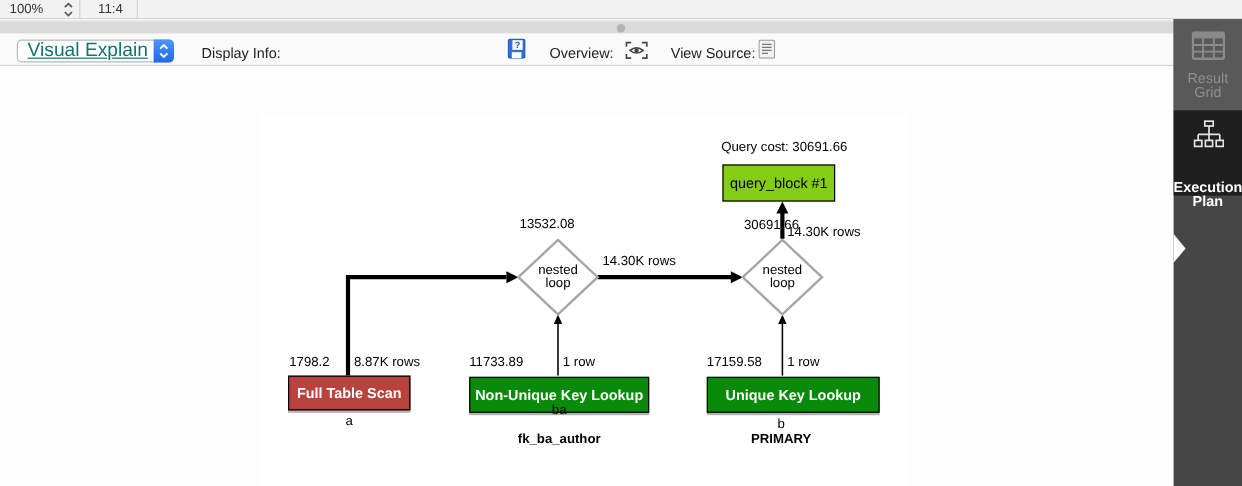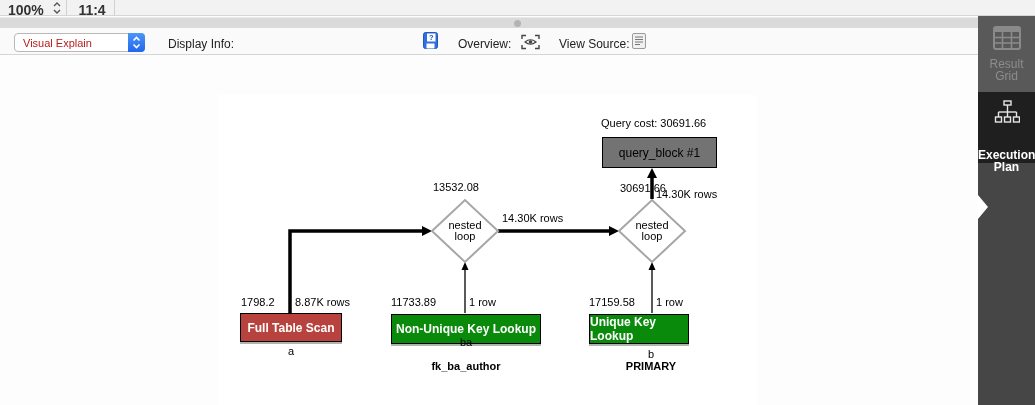--- a/index.html
+++ b/index.html
@@ -1,57 +1,57 @@
 <!DOCTYPE html>
 <html><head>
 <meta charset="utf-8">
 <style>
   * { margin:0; padding:0; box-sizing:border-box; }
   html,body { width:1035px; height:405px; font-family:"Liberation Sans", sans-serif; }
   #app { position:relative; width:1035px; height:405px; background:#fdfdfd; overflow:hidden; }
 
   
   .row1 { position:absolute; left:0; top:0; width:1035px; height:16px; background:#f2f2f2; border-bottom:1px solid #d6d6d6; }
-  .row1 .txt { position:absolute; top:2px; font-size:14px; color:#333;font-weight:bold; }
+  .row1 .txt { position:absolute; top:2px; font-size:11px; color:#333; }
   .zoom-val { left:8px; }
   .pos-val { left:74px; width:36px; text-align:center; }
   .mini-stepper { position:absolute; left:51px; top:1px; width:12px; height:14px; color:#555; }
   .vdiv { position:absolute; top:0; width:1px; height:16px; background:#d2d2d2; }
 
   
   .row2 { position:absolute; left:0; top:17px; width:978px; height:11px; background:#dadada; border-top:1px solid #e9e9e9; }
   .row2 .dot { position:absolute; left:514px; top:2px; width:7px; height:7px; border-radius:50%; background:#b3b3b3; }
 
   
   .row3 { position:absolute; left:0; top:28px; width:978px; height:27px; background:#fafafa; border-bottom:1px solid #d5d5d5; }
   .mac-select { position:absolute; top:5px; height:19px; background:#fff; border:1px solid #b9b9b9; border-radius:4px; display:flex; align-items:center; cursor:default; }
-  .mac-select .sel-label { flex:1; padding-left:8px; font-size:11px; color:#b91c1c; white-space:nowrap; overflow:hidden; }
+  .mac-select .sel-label { flex:1; padding-left:8px; font-size:16px; color:#0f766e; white-space:nowrap; overflow:hidden;text-decoration:underline; }
   .mac-select .sel-stepper { width:17px; height:19px; margin:-1px -1px -1px 0; background:linear-gradient(#4d95f7,#2068ee); border-radius:0 4px 4px 0; display:flex; align-items:center; justify-content:center; }
   .sel1 { left:14px; width:131px; }
   .sel2 { left:247px; width:153px; }
   .tb-label { position:absolute; top:9px; font-size:12px; color:#222; }
   .lbl-display { left:168px; }
   .lbl-overview { left:458px; }
   .lbl-viewsource { left:559px; }
   .tb-icon { position:absolute; cursor:default; }
   .icon-save { left:423px; top:4px; }
   .icon-eye { left:521px; top:6px; }
   .icon-doc { left:632px; top:5px; }
 
   
   .plan-surface { position:absolute; left:218px; top:95px; width:539px; height:310px; background:#ffffff; }
   .edges-svg { position:absolute; left:0; top:0; width:1035px; height:405px; pointer-events:none; }
 
   .dlabel { position:absolute; font-size:11px; color:#000; white-space:nowrap; }
   .dlabel.b { font-weight:bold; }
   .node-box { position:absolute; display:flex; align-items:center; justify-content:center; font-size:12px; font-weight:bold; color:#fff; border:1px solid #000; box-shadow:0 2px 0 rgba(0,0,0,0.30); cursor:default; }
-  .qblock { left:602px; top:137px; width:115px; height:31px; background:#737373; color:#000; font-weight:normal; box-shadow:none; }
+  .qblock { left:602px; top:137px; width:94px; height:31px; background:#84cc16; color:#000; font-weight:normal; box-shadow:none; }
   .fts   { left:240px; top:313px; width:102px; height:29px; background:#b8423e; }
   .nukl  { left:391px; top:314px; width:150px; height:30px; background:#0a8a0a; }
-  .ukl   { left:589px; top:314px; width:100px; height:30px; background:#0a8a0a; }
+  .ukl   { left:589px; top:314px; width:144px; height:30px; background:#0a8a0a; }
   .diamond-text { position:absolute; width:66px; text-align:center; font-size:11px; line-height:11px; color:#000; cursor:default; }
   .under { text-align:center; position:absolute; font-size:11px; color:#000; }
 
   
   .sidebar { position:absolute; left:978px; top:16px; width:57px; height:389px; background:#464646; }
   .side-tab { position:relative; width:57px; text-align:center; cursor:default; }
   .tab-rg { height:76px; background:#595959; padding-top:10px; }
   .tab-ep { height:71px; background:#1f1f1f; padding-top:8px; }
   .side-label { font-size:12px; line-height:12px; }
   .tab-rg .side-label { color:#8d8d8d; margin-top:4px; }

